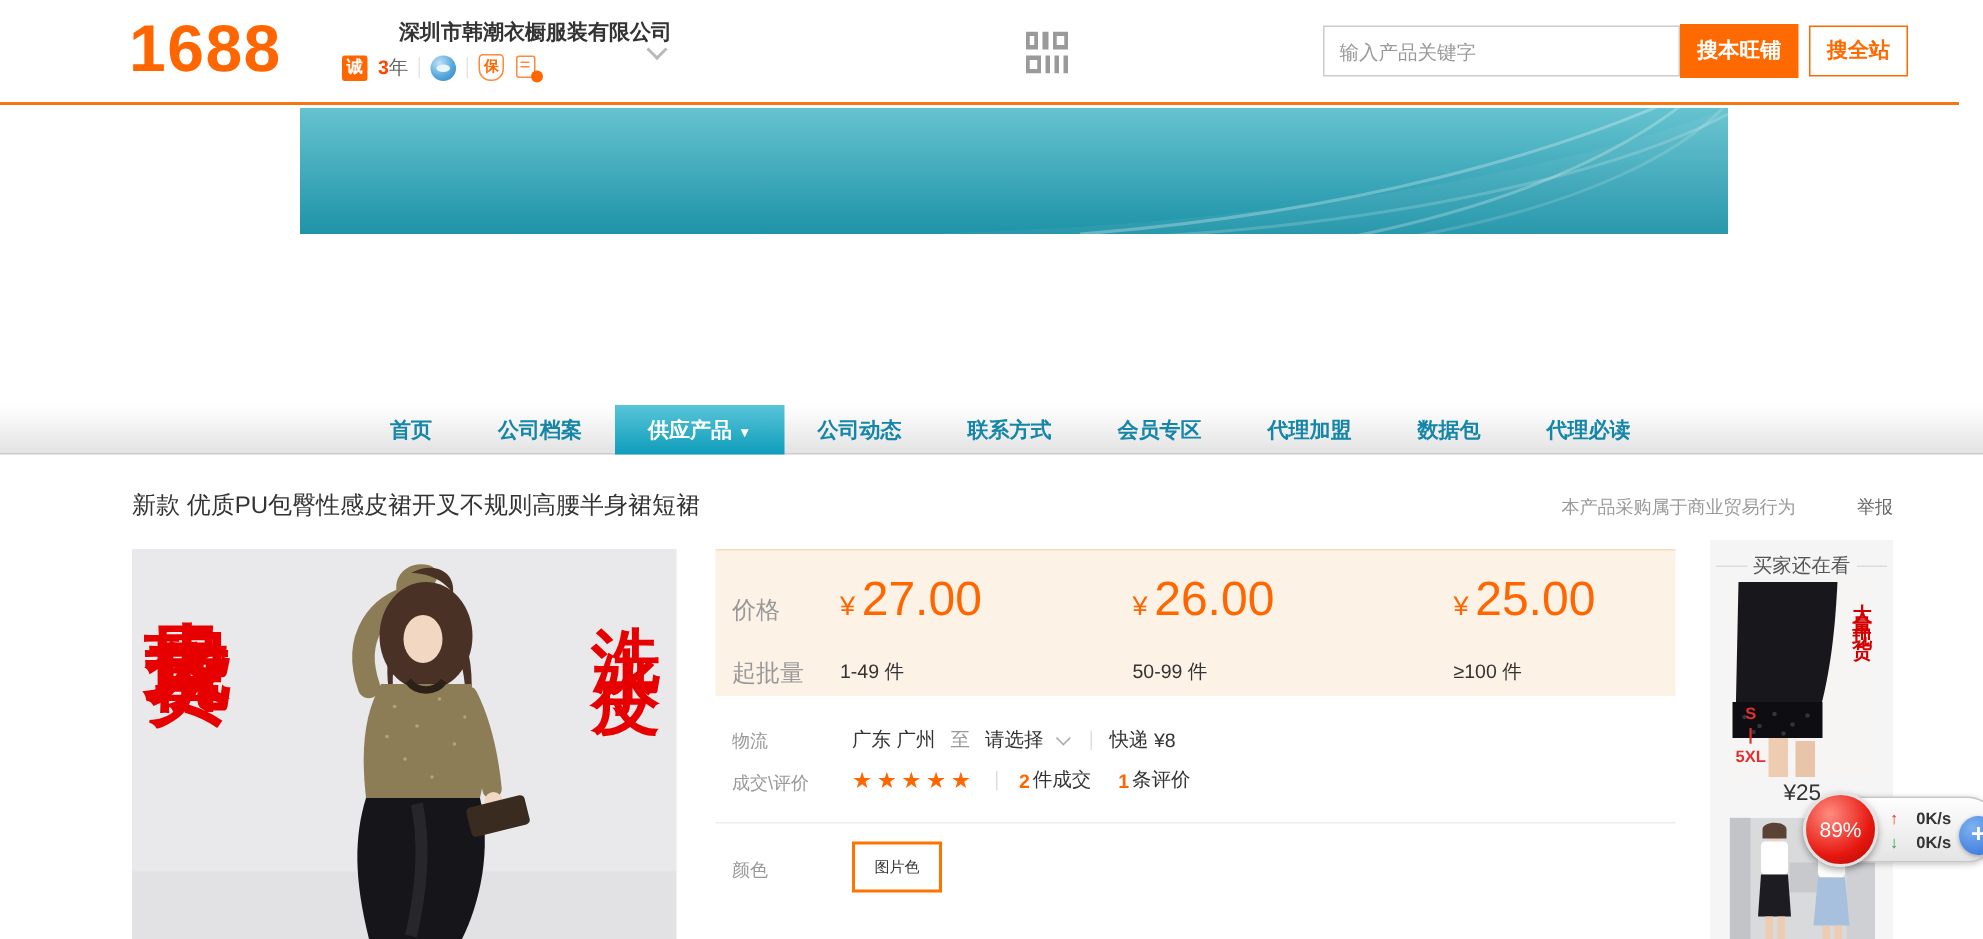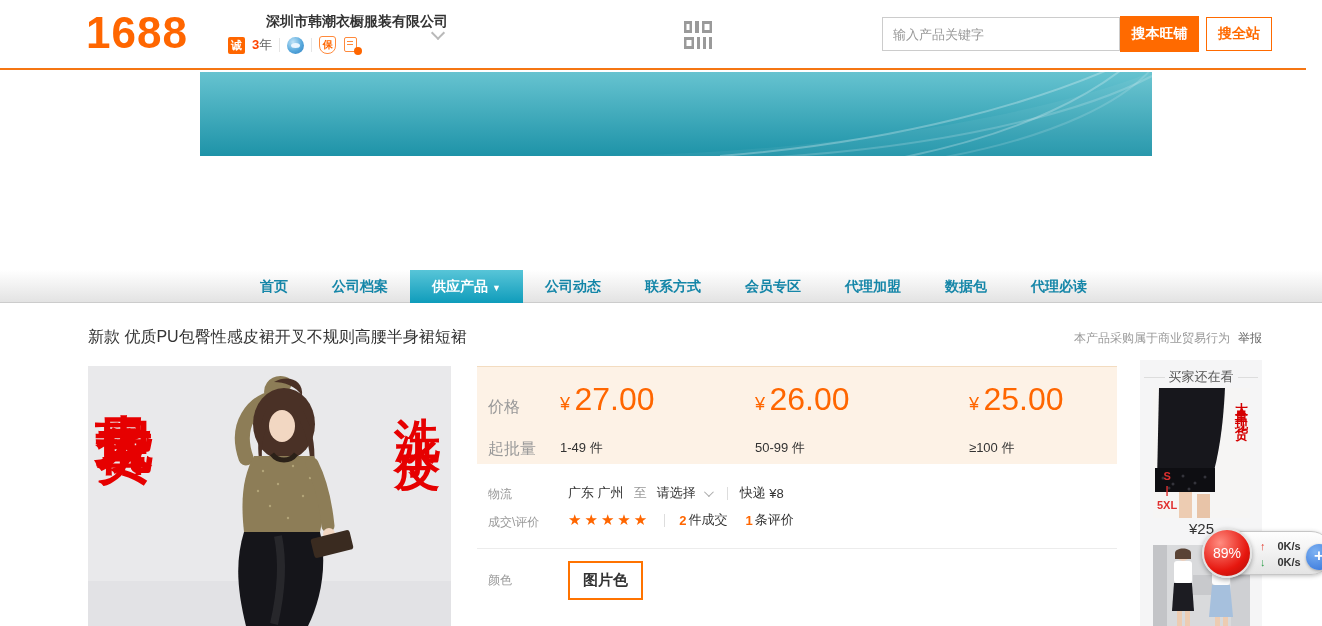--- a/index.html
+++ b/index.html
@@ -41,21 +41,21 @@
   .banner { position:absolute; left:200px; top:72px; width:952px; height:84px; background:linear-gradient(#66c3d0,#1e93a8); overflow:hidden; }
   
   .nav { position:absolute; left:0; top:270px; width:1322px; height:33px; background:linear-gradient(#ffffff,#e3e3e3); border-bottom:1px solid #cccccc; }
   .nav-inner { position:absolute; left:238px; top:0; height:33px; display:flex; }
   .nav-item { padding:0 22px; line-height:33px; font-size:14px; font-weight:bold; color:#1586a8; cursor:pointer; white-space:nowrap; }
   .nav-item.active { background:linear-gradient(#58c5d8,#0f9cbb); color:#fff; }
   .nav-item .caret { font-size:9px; margin-left:4px; }
   
   .prod-title { position:absolute; left:88px; top:327px; font-size:16px; color:#333; }
   .title-right { position:absolute; right:60px; top:330px; font-size:12px; color:#999; }
-  .report-link { color:#666; margin-left:8px; cursor:pointer; }
+  .report-link { color:#666; margin-left:41px; cursor:pointer; }
   
   .main-image { position:absolute; left:88px; top:366px; width:363px; height:260px; overflow:hidden; background:#e9e9eb; cursor:pointer; }
   .overlay-left { position:absolute; left:8px; top:2px; height:258px; writing-mode:vertical-rl; text-orientation:upright; font-size:57px; font-weight:bold; color:#e60000; line-height:1; letter-spacing:4px; }
   .overlay-right { position:absolute; right:10px; top:14px; writing-mode:vertical-rl; text-orientation:upright; font-size:46px; font-weight:bold; color:#e60000; line-height:1; letter-spacing:14px; }
   
   .price-panel { position:absolute; left:477px; top:366px; width:640px; height:98px; background:#fdf2e6; border-top:1px solid #f3dcc0; }
   .pp-label { position:absolute; left:11px; font-size:16px; color:#999; }
   .tier-price { position:absolute; top:14px; color:#ff6600; }
   .tier-price .cur { font-size:18px; } .tier-price .amt { font-size:32px; }
   .tier-qty { position:absolute; top:72px; font-size:13px; color:#333; }
@@ -65,21 +65,21 @@
   .logi-content { position:absolute; left:568px; top:484px; display:flex; align-items:center; font-size:13px; color:#333; }
   .logi-to { color:#999; margin:0 10px; }
   .sel-caret { width:7px; height:7px; border-right:1.5px solid #aaa; border-bottom:1.5px solid #aaa; transform:rotate(45deg) translateY(-2px); margin:0 4px 0 8px; display:inline-block; }
   .logi-sep { width:1px; height:13px; background:#ddd; margin:0 12px; }
   .deal-content { position:absolute; left:568px; top:511px; display:flex; align-items:center; font-size:13px; color:#333; }
   .stars { color:#ff6600; font-size:15px; letter-spacing:3px; }
   .deal-sep { width:1px; height:13px; background:#ddd; margin:0 14px; }
   .cnt { color:#ff6600; font-weight:bold; margin-right:2px; }
   .deal-link { cursor:pointer; margin-right:18px; display:flex; align-items:center; }
   .hr-div { position:absolute; left:477px; top:548px; width:640px; height:1px; background:#ececec; }
-  .color-btn { position:absolute; left:568px; top:561px; border:2px solid #ff7300; background:#fff; padding:8px 13px; font-size:15px; font-weight:bold; color:#333; cursor:pointer; }
+  .color-btn { position:absolute; left:568px; top:561px; border:2px solid #ff7300; background:#fff; padding:8px 13px; font-size:10px; font-weight:normal; color:#333; cursor:pointer; }
   
   .sidebar { position:absolute; left:1140px; top:360px; width:122px; height:266px; background:#f5f5f6; }
   .sb-title { position:absolute; left:0; top:8px; width:122px; display:flex; align-items:center; font-size:13px; color:#555; }
   .sb-title .line { flex:1; height:1px; background:#ddd; margin:0 4px; }
   .thumb1 { position:absolute; left:13px; top:28px; width:97px; height:130px; background:#f7f7f7; overflow:hidden; cursor:pointer; }
   .t1-overlay { position:absolute; right:2px; top:4px; writing-mode:vertical-rl; text-orientation:upright; font-size:13px; font-weight:bold; color:#d40000; line-height:1; letter-spacing:8px; }
   .t1-size { position:absolute; left:4px; bottom:6px; font-size:11px; font-weight:bold; color:#e03030; text-align:center; line-height:1.3; }
   .sb-price { position:absolute; left:13px; top:160px; width:97px; text-align:center; font-size:15px; color:#333; }
   .thumb2 { position:absolute; left:13px; top:185px; width:97px; height:81px; overflow:hidden; cursor:pointer; }
   

